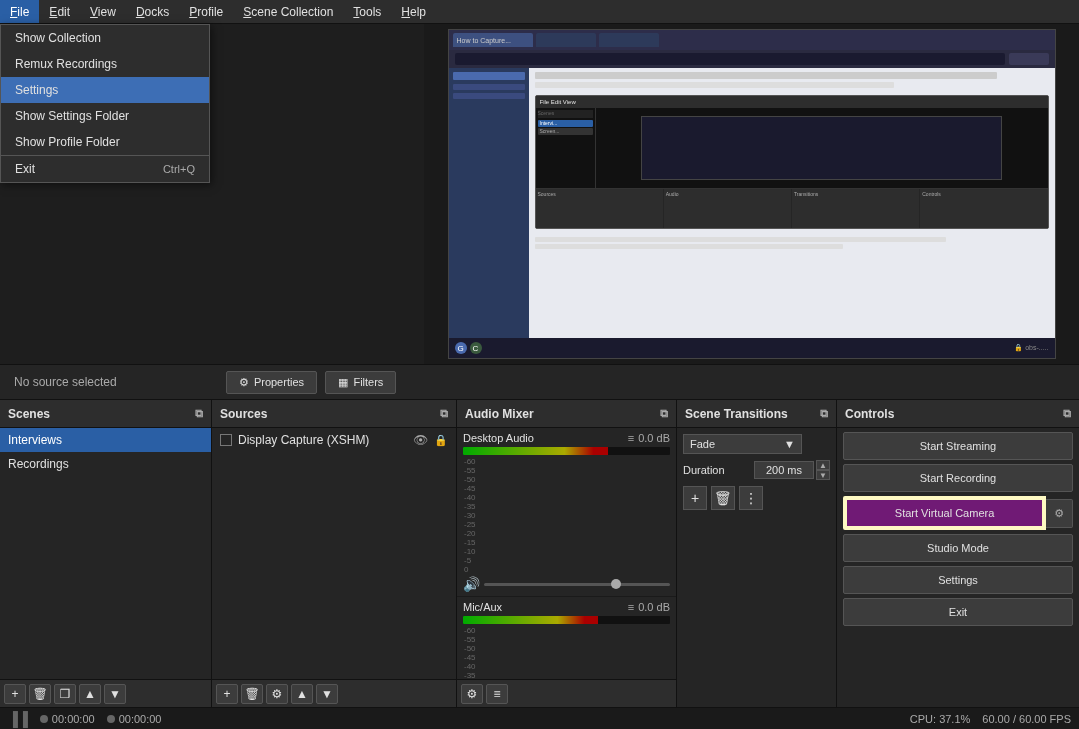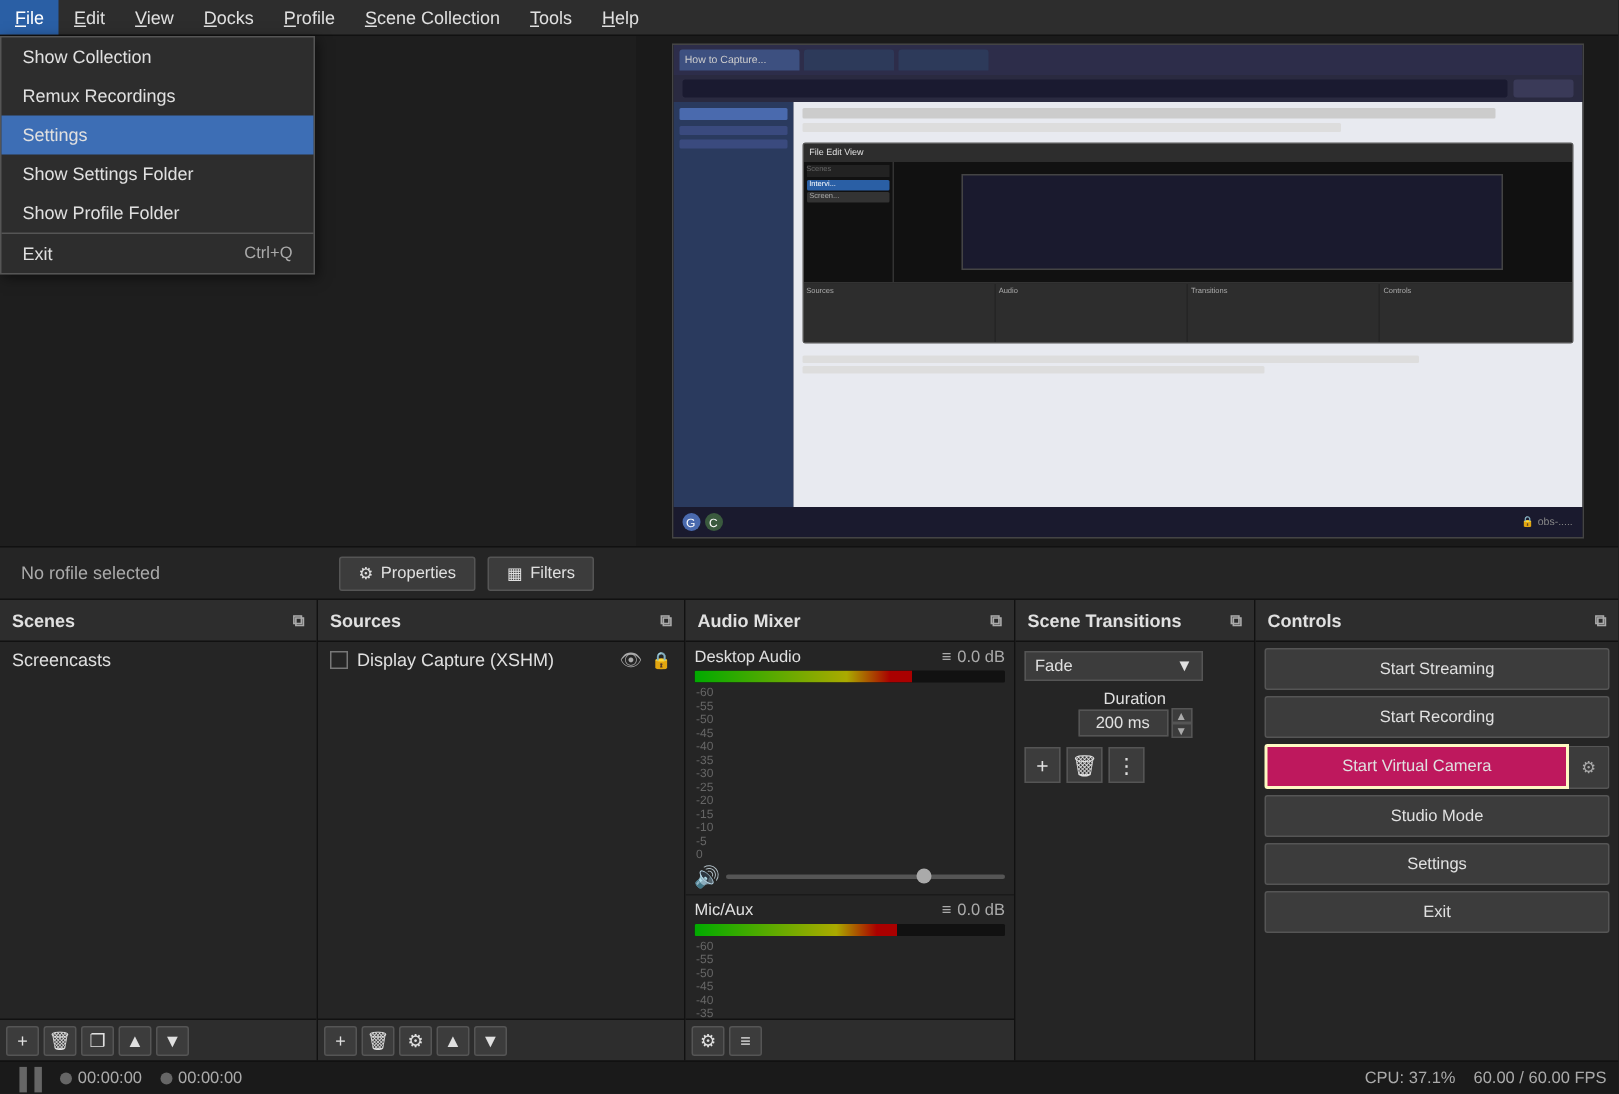--- a/index.html
+++ b/index.html
@@ -62,33 +62,33 @@
     .audio-scale { font-size: 8px; color: #666; display: flex; justify-content: space-between; padding: 0 1px; flex-direction: column; }
     .audio-controls { display: flex; align-items: center; gap: 4px; margin-top: 2px; }
     .audio-mute-btn { font-size: 14px; cursor: pointer; color: #aaa; }
     .audio-slider { flex: 1; height: 3px; background: #555; border-radius: 2px; position: relative; cursor: pointer; }
     .audio-slider-thumb { width: 10px; height: 10px; background: #aaa; border-radius: 50%; position: absolute; top: -3.5px; cursor: pointer; }
 
     
     #transitions-panel { flex: 0 0 160px; }
     .transition-select { background: #3c3c3c; border: 1px solid #555; color: #e0e0e0; padding: 3px 6px; width: calc(100% - 28px); font-size: 11px; cursor: pointer; display: flex; justify-content: space-between; align-items: center; }
     .transition-row { display: flex; align-items: center; padding: 4px 6px; }
-    .duration-row { display: flex; align-items: center; justify-content: space-between; padding: 4px 6px; font-size: 11px; flex-direction: column; }
+    .duration-row { display: flex; align-items: center; justify-content: space-between; padding: 4px 6px; font-size: 11px; }
     .duration-control { display: flex; align-items: center; gap: 2px; }
     .duration-val { background: #3c3c3c; border: 1px solid #555; color: #e0e0e0; padding: 2px 6px; font-size: 11px; min-width: 60px; text-align: center; }
     .spin-btns { display: flex; flex-direction: column; }
     .spin-btn { height: 10px; width: 14px; background: #3c3c3c; border: 1px solid #555; cursor: pointer; display: flex; align-items: center; justify-content: center; font-size: 8px; color: #aaa; }
     .transition-actions { display: flex; gap: 4px; padding: 4px 6px; }
     .trans-btn { background: #3c3c3c; border: 1px solid #555; color: #e0e0e0; width: 24px; height: 24px; cursor: pointer; display: flex; align-items: center; justify-content: center; font-size: 14px; }
 
     
     #controls-panel { flex: 1; }
     .ctrl-btn { background: #3c3c3c; border: 1px solid #555; color: #e0e0e0; padding: 7px 10px; cursor: pointer; font-size: 11px; width: calc(100% - 12px); margin: 4px 6px 0; display: block; text-align: center; border-radius: 2px; }
     .ctrl-btn-row { display: flex; align-items: center; gap: 0; padding: 0 6px; margin: 4px 0 0; }
-    .ctrl-btn-main { flex: 1; background: #be185d; border: 2px solid #fef9c3; color: #e0e0e0; padding: 7px 6px; cursor: pointer; font-size: 11px; text-align: center; border-radius: 2px 0 0 2px; }
+    .ctrl-btn-main { flex: 1; background: #701a75; border: 4px solid #fef9c3; color: #e0e0e0; padding: 7px 6px; cursor: pointer; font-size: 11px; text-align: center; border-radius: 2px 0 0 2px; }
     .ctrl-btn-gear { background: #3c3c3c; border: 1px solid #555; border-left: none; color: #aaa; padding: 7px 8px; cursor: pointer; font-size: 11px; border-radius: 0 2px 2px 0; }
     .bottom-icon-btn { background: #3c3c3c; border: 1px solid #555; color: #e0e0e0; width: 22px; height: 20px; cursor: pointer; display: flex; align-items: center; justify-content: center; font-size: 12px; border-radius: 2px; }
     .panel-bottom-bar { display: flex; align-items: center; background: #2d2d2d; border-top: 1px solid #111; height: 28px; padding: 0 4px; gap: 3px; flex-shrink: 0; }
 
     
     #status-bar { background: #1a1a1a; border-top: 1px solid #111; height: 22px; display: flex; align-items: center; padding: 0 8px; gap: 12px; font-size: 11px; color: #aaa; flex-shrink: 0; }
     .status-item { display: flex; align-items: center; gap: 4px; }
     .status-dot { width: 8px; height: 8px; border-radius: 50%; }
     .status-dot.grey { background: #666; }
     .status-spacer { flex: 1; }
@@ -227,43 +227,46 @@
               <div style="flex:1;"></div>
               <div style="font-size:7px;color:#888;">🔒 obs-.....</div>
             </div>
           </div>
         </div>
       </div>
     </div>
   </div>
 
   <div id="source-bar">
-    <div class="source-bar-left">No rofile selected</div>
+    <div class="source-bar-left">No source selected</div>
     <button class="source-bar-btn">
       <span>⚙</span>
       <span>Properties</span>
     </button>
     <button class="source-bar-btn">
       <span>▦</span>
       <span>Filters</span>
     </button>
   </div>
 
   <div id="panels">
 
     <div class="panel" id="scenes-panel">
       <div class="panel-header">
         <span class="panel-title">
           <span>Scenes</span>
         </span>
         <span class="panel-icon">⧉</span>
       </div>
       <div class="panel-content">
+        <div class="scene-item active">
+          <span>Interviews</span>
+        </div>
         <div class="scene-item">
-          <span>Screencasts</span>
+          <span>Recordings</span>
         </div>
       </div>
       <div class="panel-bottom-bar">
         <button class="bottom-icon-btn" title="Add">+</button>
         <button class="bottom-icon-btn" title="Remove">🗑</button>
         <button class="bottom-icon-btn" title="Duplicate">❐</button>
         <button class="bottom-icon-btn" title="Move Up">▲</button>
         <button class="bottom-icon-btn" title="Move Down">▼</button>
       </div>
     </div>

